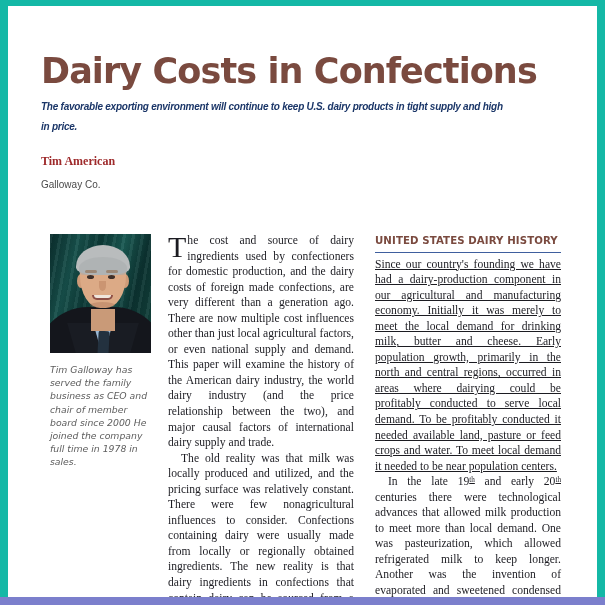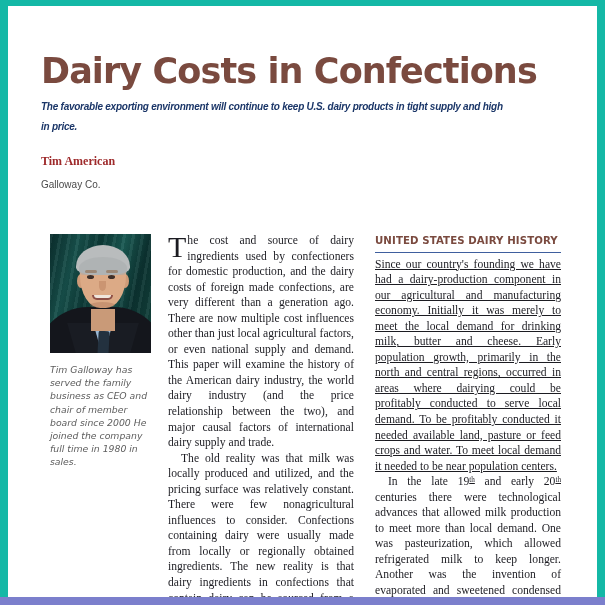--- a/index.html
+++ b/index.html
@@ -390,21 +390,21 @@
         <div class="brow-l"></div>
         <div class="brow-r"></div>
         <div class="eye-l"></div>
         <div class="eye-r"></div>
         <div class="nose"></div>
         <div class="mouth"></div>
         <div class="teeth"></div>
         <div class="chin-shadow"></div>
       </div>
 
-      <div id="photo-caption">Tim Galloway has served the family business as CEO and chair of member board since 2000 He joined the company full time in 1980 in sales.</div>
+      <div id="photo-caption">Tim Galloway has served the family business as CEO and chair of member board since 2000 He joined the company full time in 1978 in sales.</div>
     </div>
 
     <div class="col" id="col-left">
       <p class="first"><span class="dropcap">T</span><span>he cost and source of dairy ingredients used by confectioners for domestic production, and the dairy costs of foreign made confections, are very different than a generation ago. There are now multiple cost influences other than just local agricultural factors, or even national supply and demand. This paper will examine the history of the American dairy industry, the world dairy industry (and the price relationship between the two), and major causal factors of international dairy supply and trade.</span></p>
       <p><span>The old reality was that milk was locally produced and utilized, and the pricing surface was relatively constant. There were few nonagricultural influences to consider. Confections containing dairy were usually made from locally or regionally obtained ingredients. The new reality is that dairy ingredients in confections that contain dairy can be sourced from a number of domestic and foreign suppliers. Factors that influence the buying decision include currency exchange</span></p>
     </div>
 
     <div class="col" id="col-right">
       <div class="sec-head">United States Dairy History</div>
 

